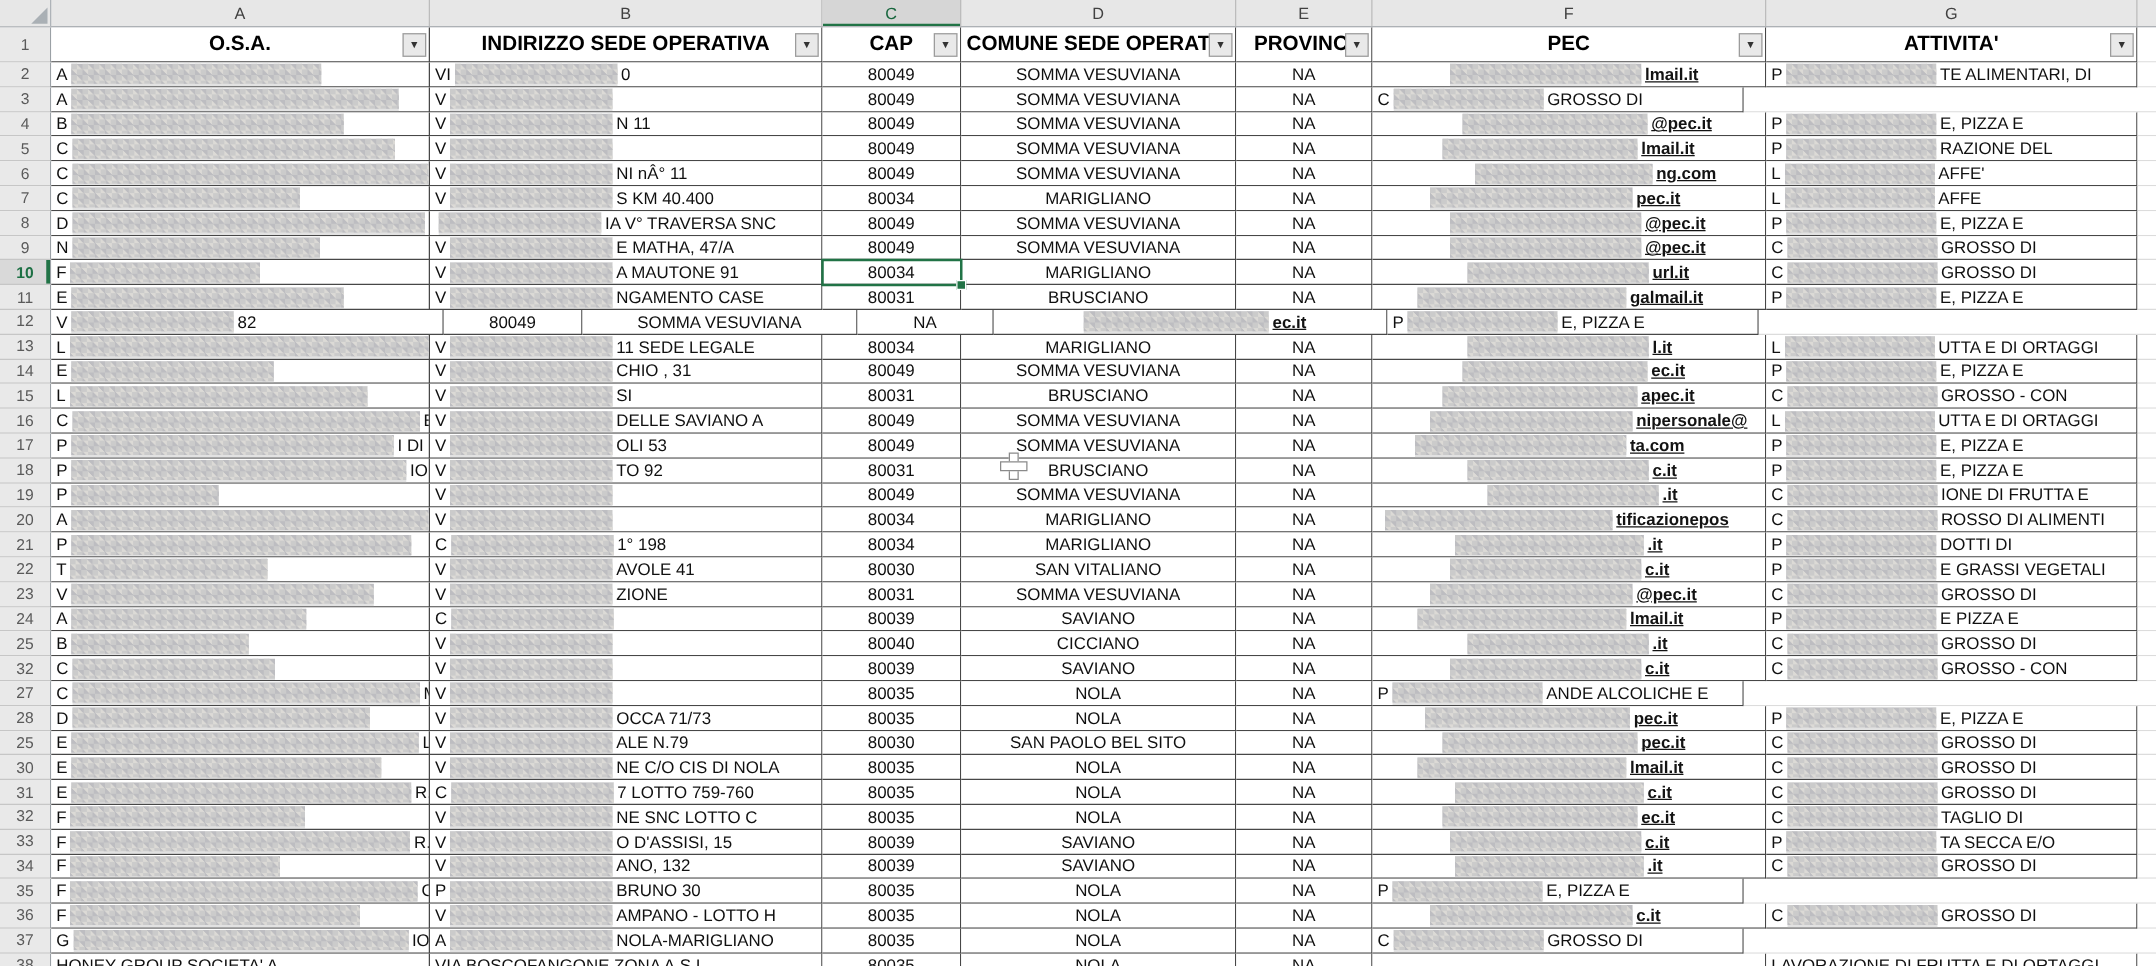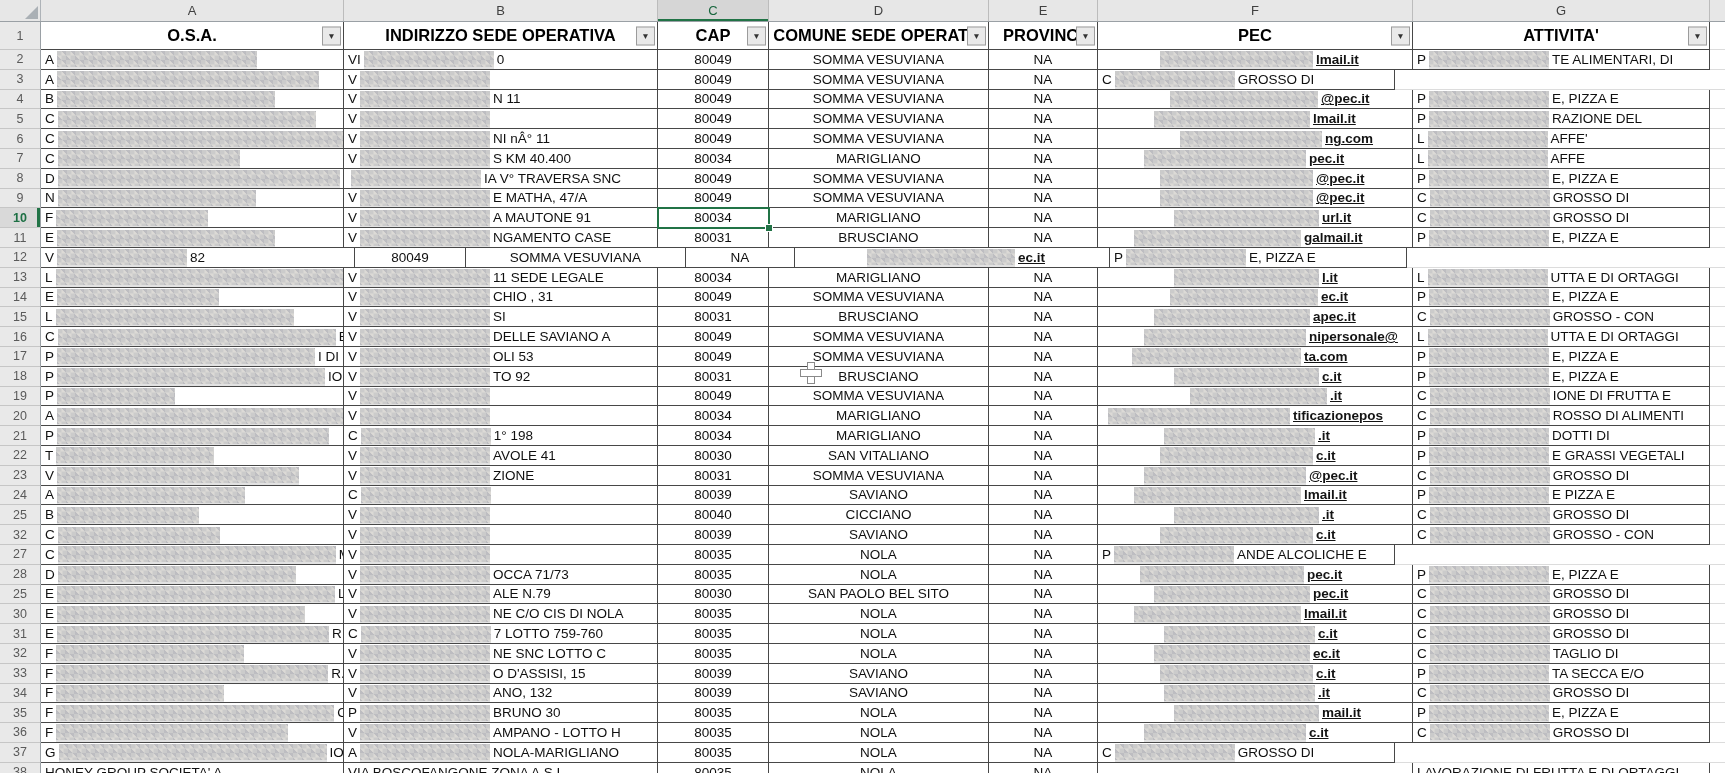--- a/index.html
+++ b/index.html
@@ -939,24 +939,20 @@
           <span>O DE</span>
         </div>
         <div class="c wb">
           <span>P</span>
           <div class="px" style="width: 130px;"></div>
           <span>BRUNO 30</span>
         </div>
         <div class="c wc center">80035</div>
         <div class="c wd center">NOLA</div>
         <div class="c we center">NA</div>
-        <div class="c wf">
-          <div class="px" style="width: 145px; margin-left: 72px;"></div>
-          <span class="pec">mail.it</span>
-        </div>
         <div class="c wgc">
           <span>P</span>
           <div class="px" style="width: 120px;"></div>
           <span>E, PIZZA E</span>
         </div>
         <div class="c sliv"></div>
       </div>
       <div class="row">
         <div class="g">36</div>
         <div class="c wa">

